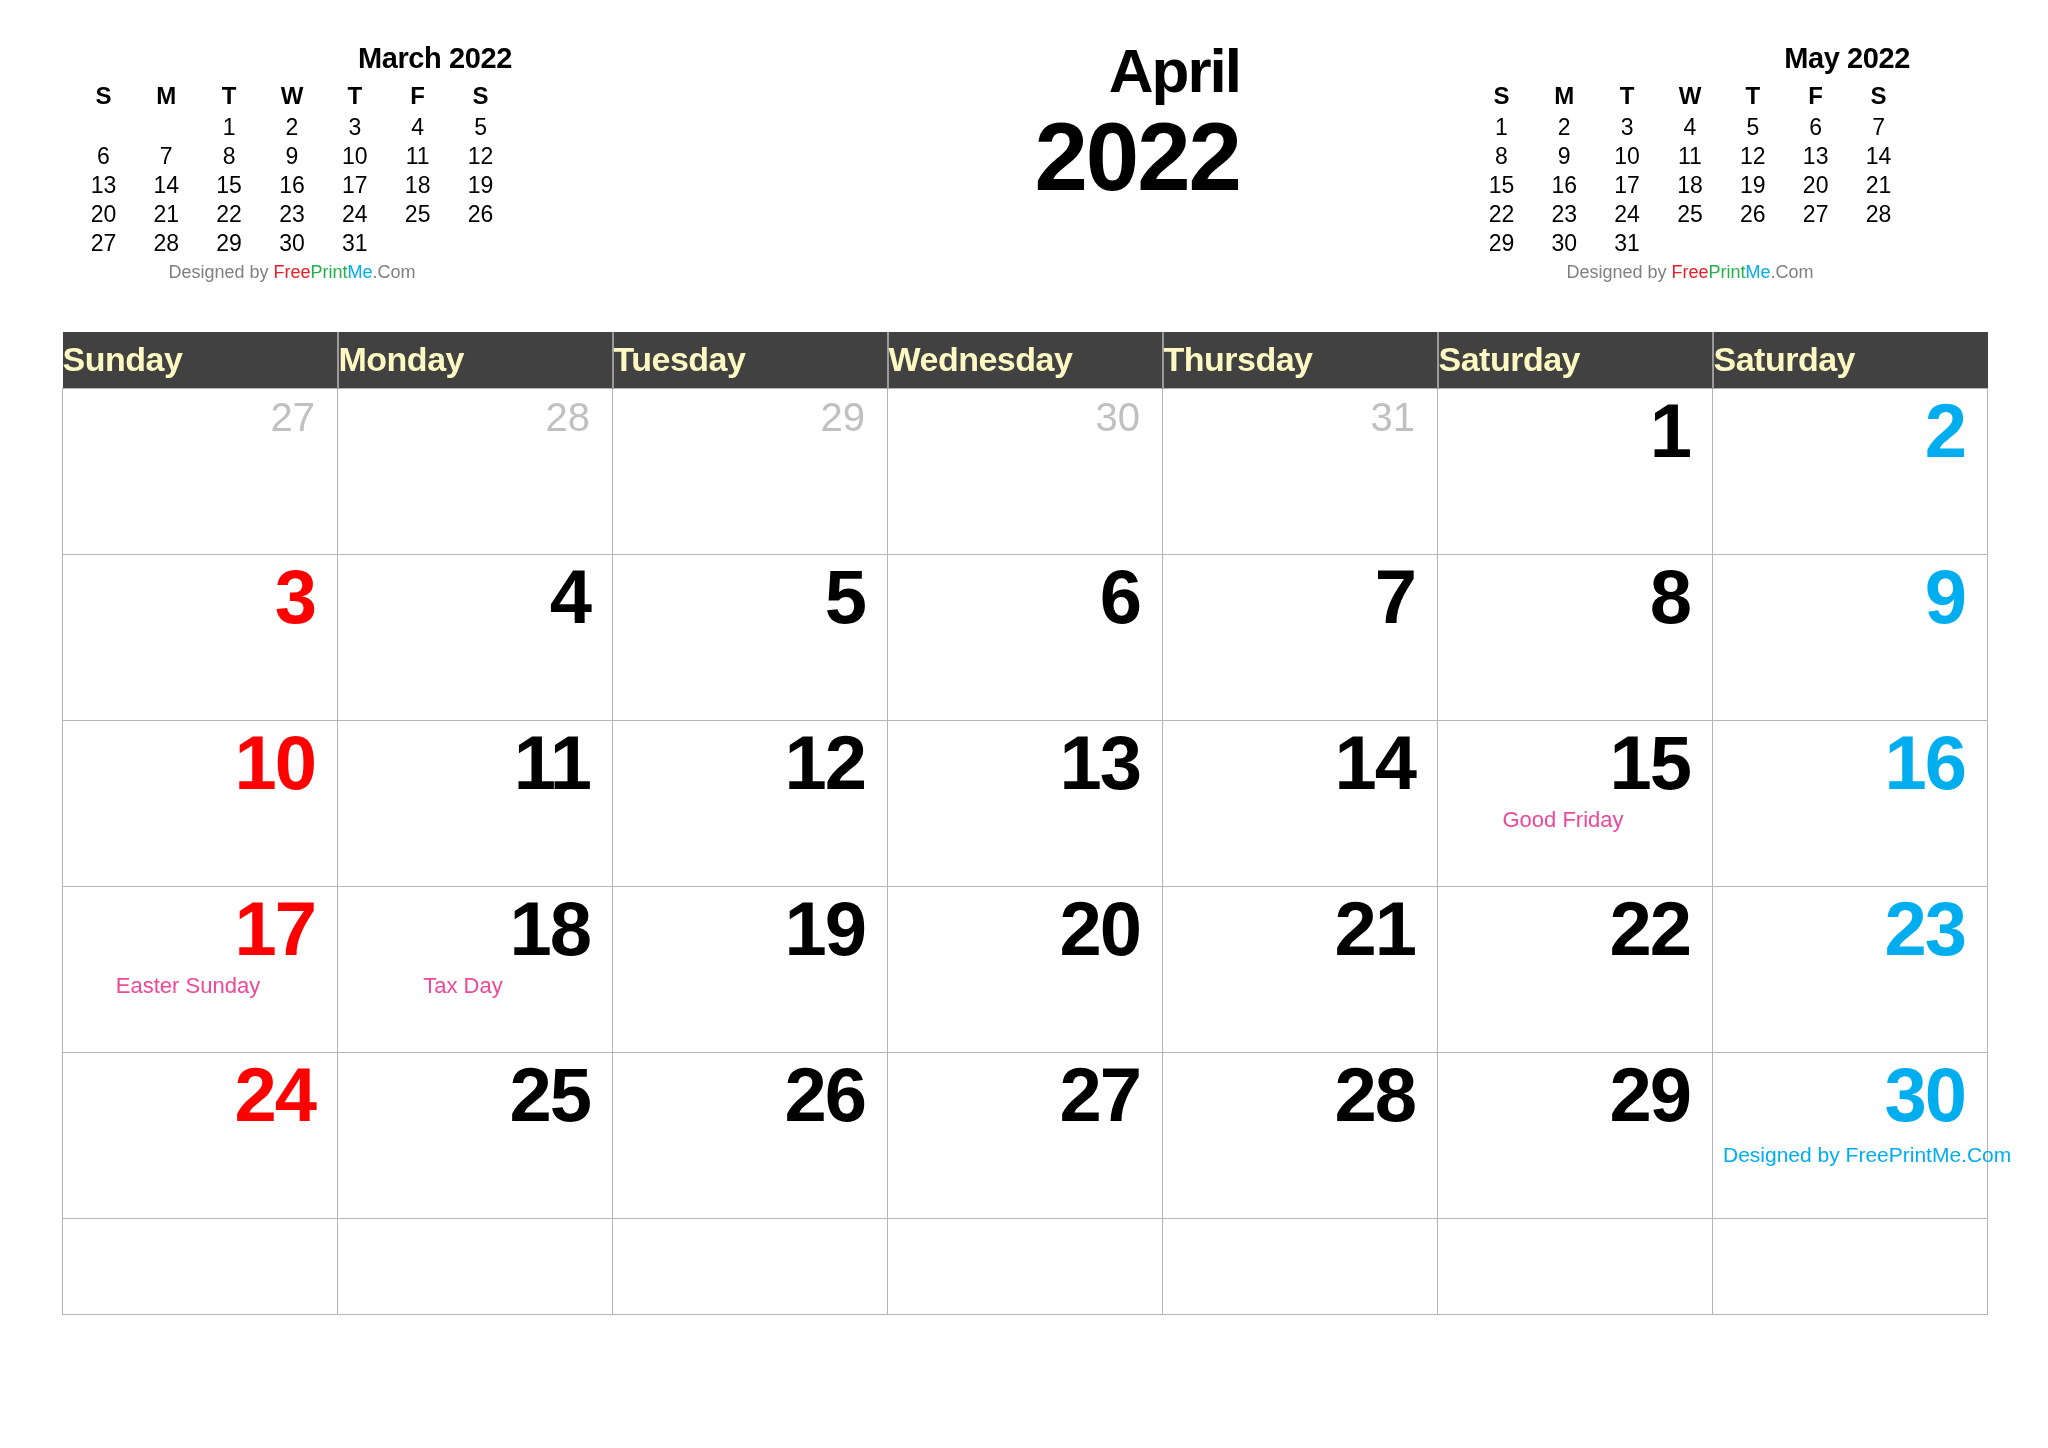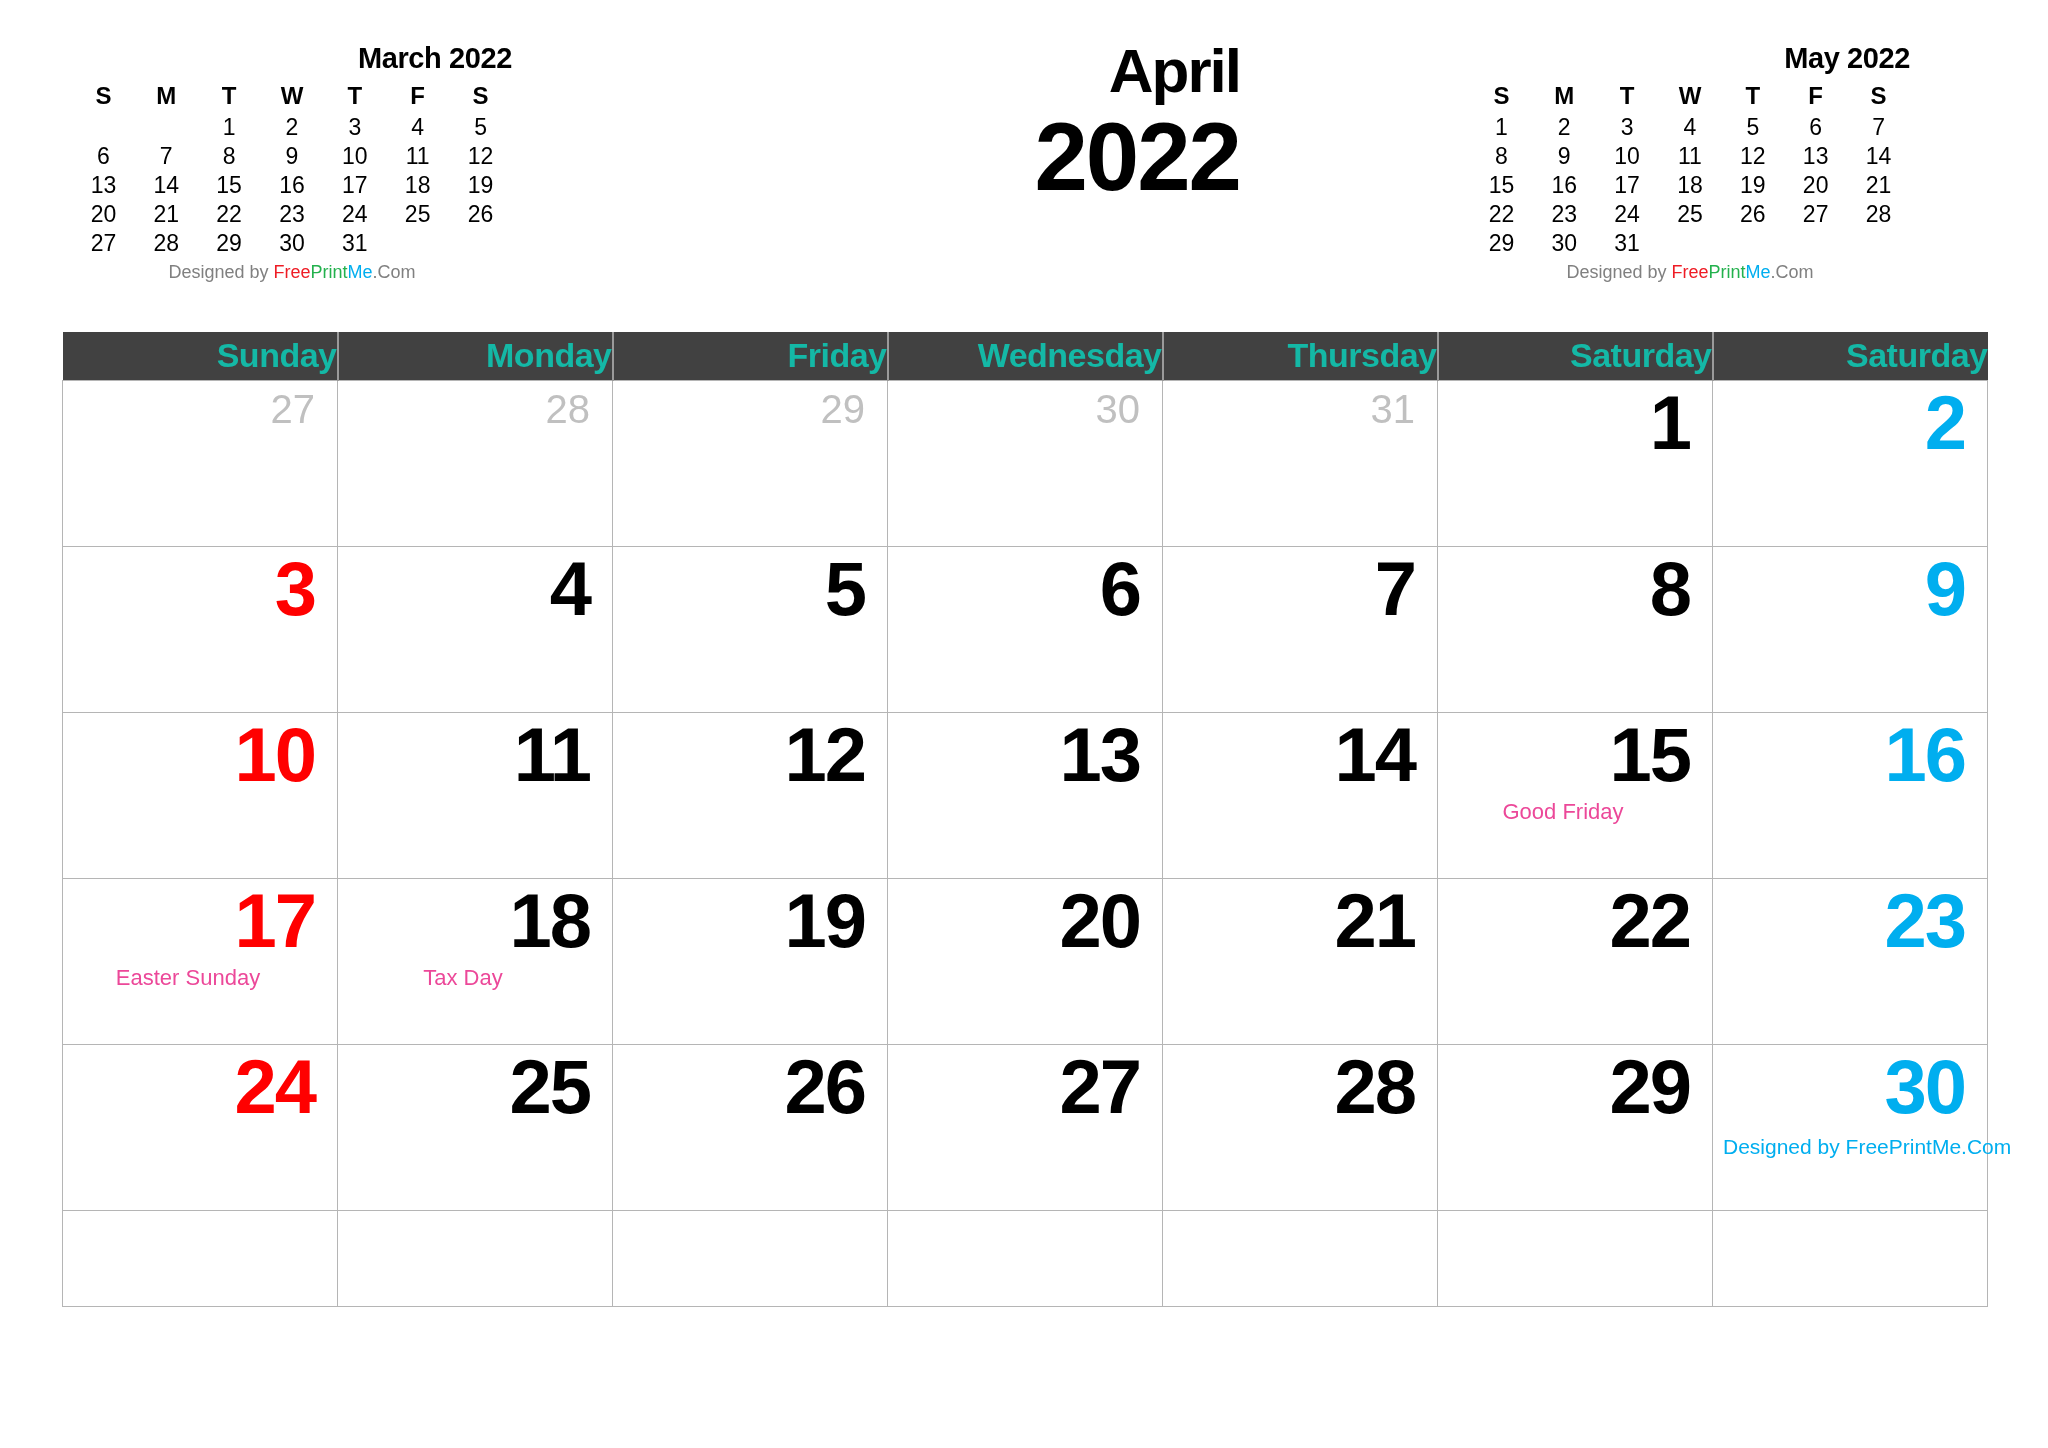--- a/index.html
+++ b/index.html
@@ -120,26 +120,26 @@
   }
 
   table.cal {
     width: 100%;
     border-collapse: collapse;
     table-layout: fixed;
   }
 
   table.cal thead th {
     background: #414141;
-    color: #14b8a6;
+    color: #fef9c3;
     font-size: 34px;
     font-weight: bold;
     letter-spacing: -0.5px;
-    height: 48px;
-    text-align: right;
+    height: 56px;
+    text-align: left;
     vertical-align: middle;
     border-left: 2px solid #9a9a9a;
     border-right: 2px solid #9a9a9a;
     font-family: "Liberation Sans", sans-serif;
   }
   table.cal thead th:first-child { border-left: none; }
   table.cal thead th:last-child  { border-right: none; }
 
   table.cal tbody td {
     border: 1px solid #b5b5b5;
@@ -341,21 +341,21 @@
     </div>
 
   </div>
 
   <div class="cal-wrap">
     <table class="cal">
       <thead>
           <tr id="cal-head">
             <th>Sunday</th>
             <th>Monday</th>
-            <th>Friday</th>
+            <th>Tuesday</th>
             <th>Wednesday</th>
             <th>Thursday</th>
             <th>Saturday</th>
             <th>Saturday</th>
           </tr>
         </thead>
       <tbody id="cal-body">
           <tr>
             <td>
               <span class="daynum other">27</span>

